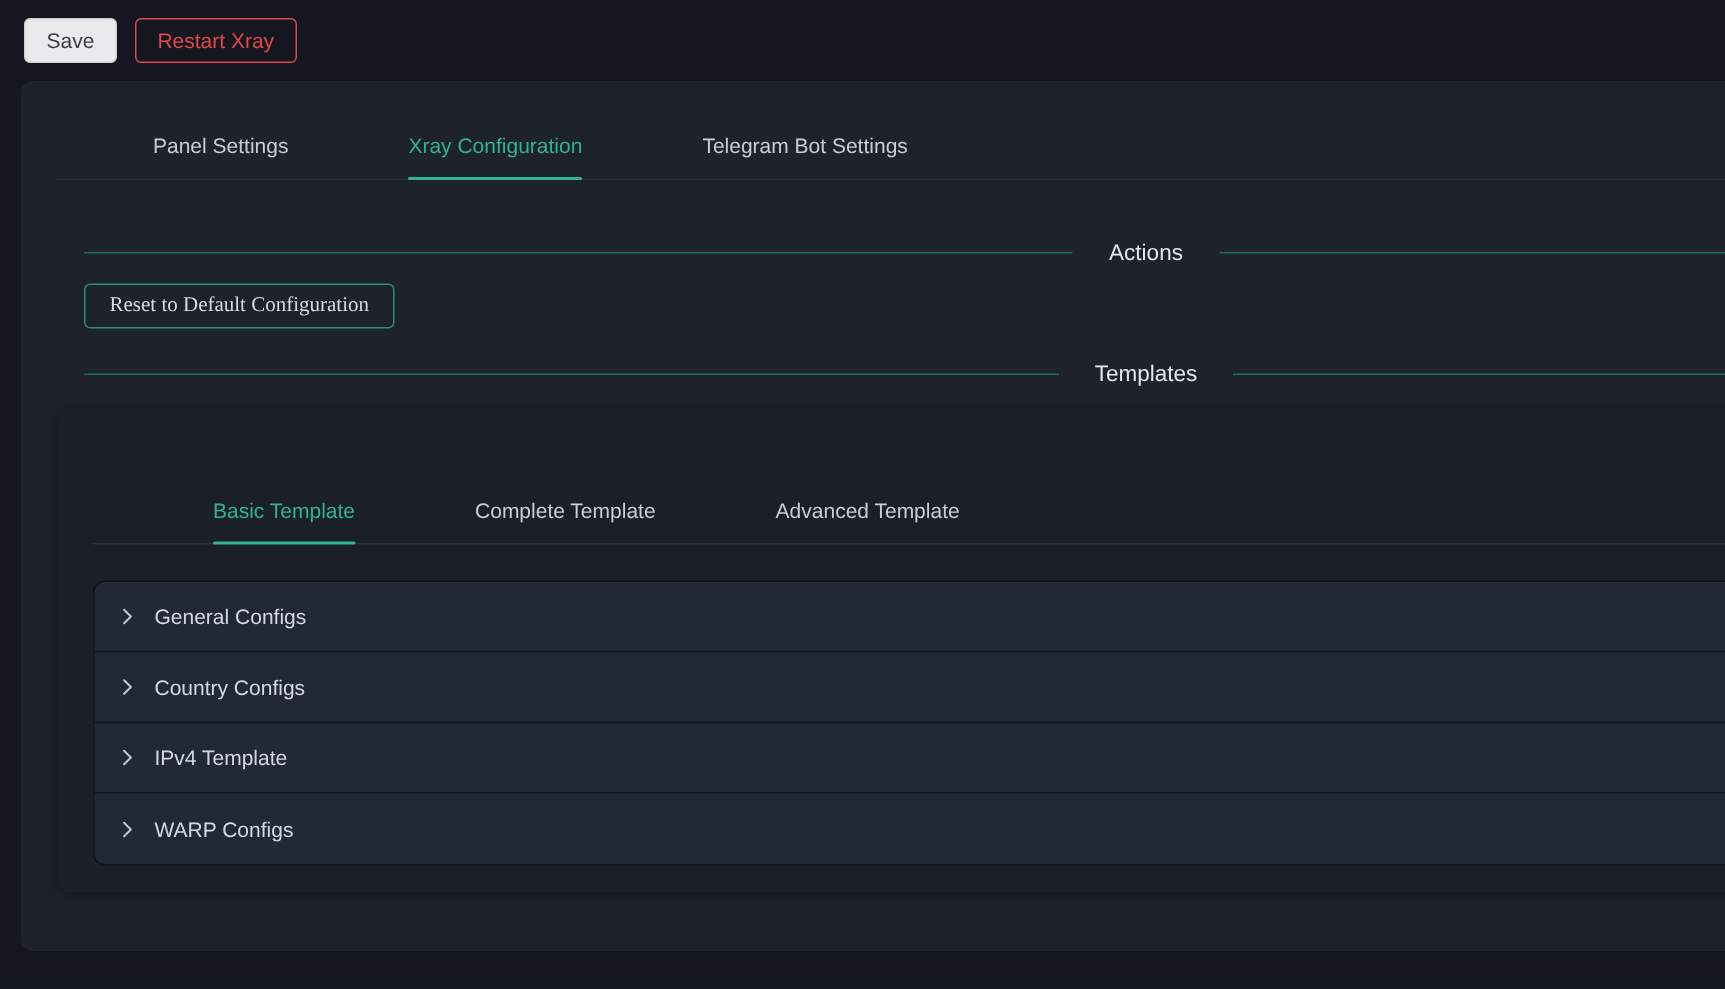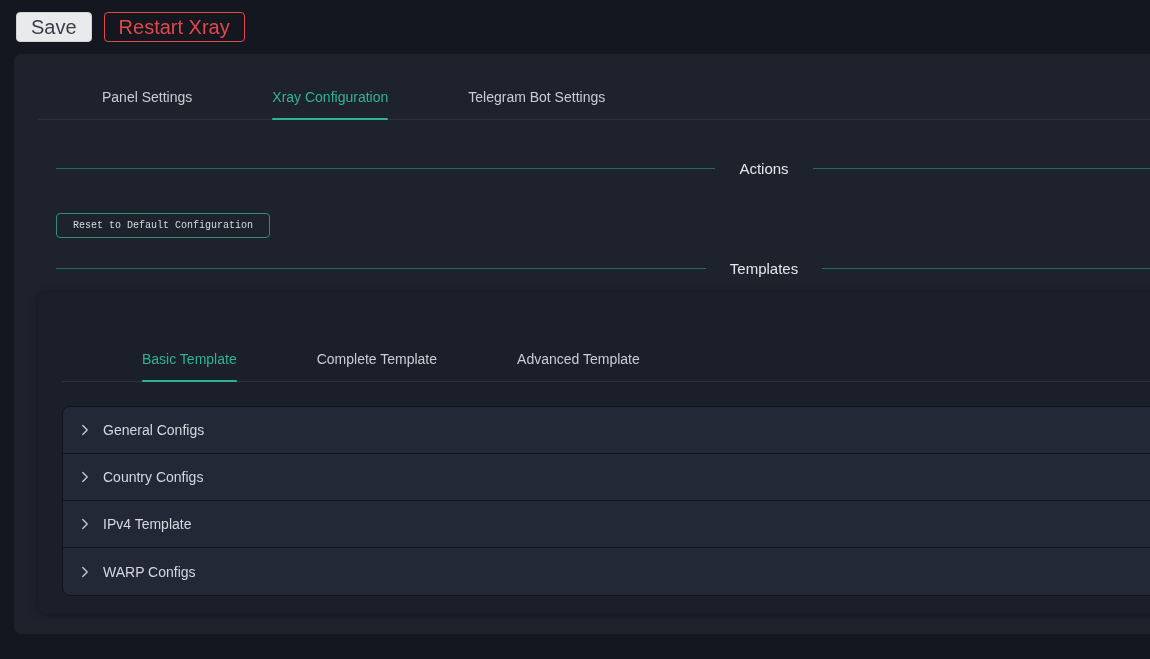--- a/index.html
+++ b/index.html
@@ -18,45 +18,45 @@
   *{box-sizing:border-box;}
   html,body{margin:0;padding:0;}
   body{
     width:1150px;height:659px;overflow:hidden;
     background:var(--bg);
     font-family:"Liberation Sans", sans-serif;
     font-size:14px;color:var(--text);
   }
   
   .topbar{display:flex;align-items:center;gap:12px;padding:12px 0 12px 16px;height:54px;}
-  .btn{border-radius:4px;padding:5px 14px;font-size:20px;cursor:pointer;font-family:inherit;line-height:18px;}
+  .btn{border-radius:4px;padding:5px 14px;font-size:14px;cursor:pointer;font-family:inherit;line-height:18px;}
   .btn-save{background:#e9eaec;color:#3a3f46;border:1px solid #cfd2d6;}
   .btn-restart{background:transparent;color:var(--danger);border:1px solid var(--danger);}
   
   .card{
     margin-left:14px;width:1500px;height:580px;
     background:var(--card);border-radius:8px;
     padding:20px 24px 17px;
   }
   
   .tabs{display:flex;gap:32px;padding-left:16px;border-bottom:1px solid var(--line);height:46px;align-items:stretch;}
   .tab{position:relative;display:flex;align-items:center;cursor:pointer;color:var(--text-dim);white-space:nowrap;margin-left:48px;}
   .tab.active{color:var(--accent);}
   .tab.active::after{content:'';position:absolute;left:0;right:0;bottom:-1px;height:2px;background:var(--accent);border-radius:2px;}
   
   .divider{display:flex;align-items:center;margin:40px 18px 0;color:#e4e7ec;font-size:15px;}
   .divider::before,.divider::after{content:'';flex:1;height:1px;background:var(--accent-line);}
   .divider span{padding:0 24px;white-space:nowrap;}
   .divider.second{margin-top:22px;}
   
   .reset-btn{
-    margin:36px 0 0 18px;display:inline-block;
+    margin:12px 0 0 18px;display:inline-block;
     background:var(--card);color:#d7dbe1;
     border:1px solid #2a8f76;border-radius:4px;
-    padding:6px 16px;font-size:10px;cursor:pointer;font-family:Liberation Mono, monospace;
+    padding:6px 16px;font-size:14px;cursor:pointer;font-family:Liberation Serif, serif;
   }
   
   .inner-card{
     margin-top:15px;height:322px;
     background:var(--inner-card);border-radius:8px;
     padding:44px 24px 20px;
     box-shadow:0 1px 8px rgba(0,0,0,0.35);
   }
   .inner-tabs{padding-left:32px;}
   

